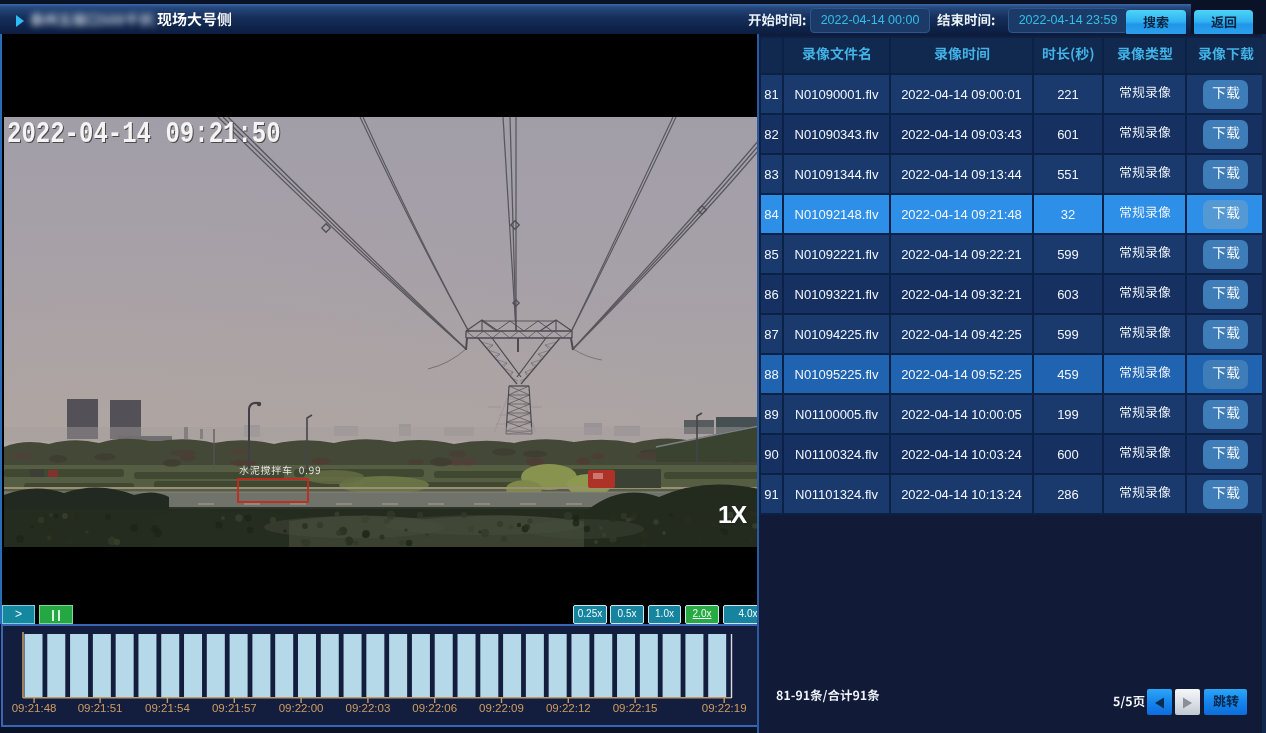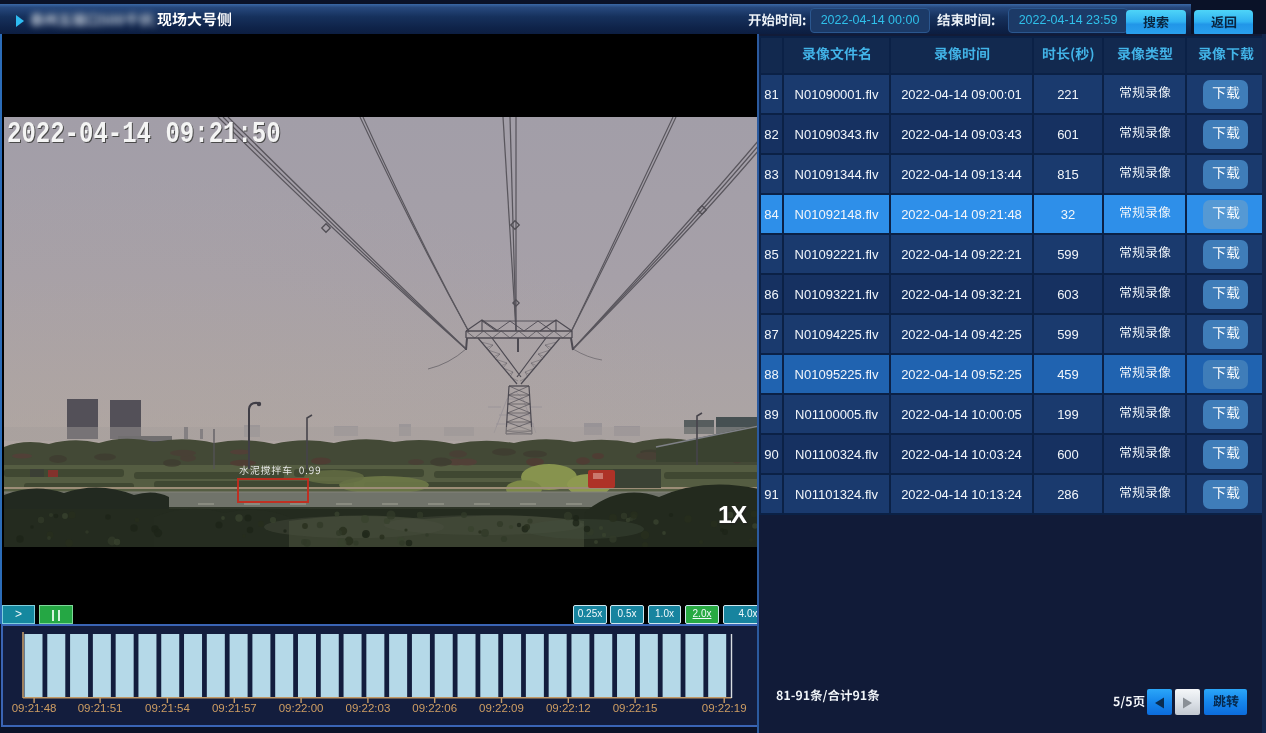--- a/index.html
+++ b/index.html
@@ -739,21 +739,21 @@
                   </g>
                   <g transform="translate(14.0 12) scale(0.0140 -0.0140)">
                     <use href="#r8f7d"></use>
                   </g>
                 </svg></span></td>
           </tr>
       <tr class="rw">
             <td>83</td>
             <td>N01091344.flv</td>
             <td>2022-04-14 09:13:44</td>
-            <td>815</td>
+            <td>551</td>
             <td><svg width="52" height="16" viewBox="0 0 52 16" fill="#f2f6fa">
                 <g transform="translate(0.0 11) scale(0.0130 -0.0130)">
                   <use href="#r5e38"></use>
                 </g>
                 <g transform="translate(13.0 11) scale(0.0130 -0.0130)">
                   <use href="#r89c4"></use>
                 </g>
                 <g transform="translate(26.0 11) scale(0.0130 -0.0130)">
                   <use href="#r5f55"></use>
                 </g>

